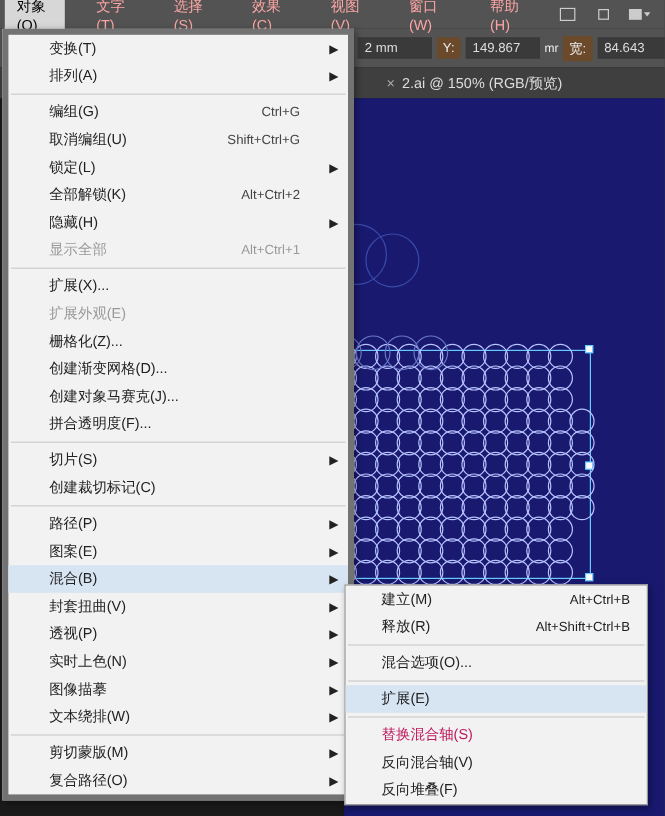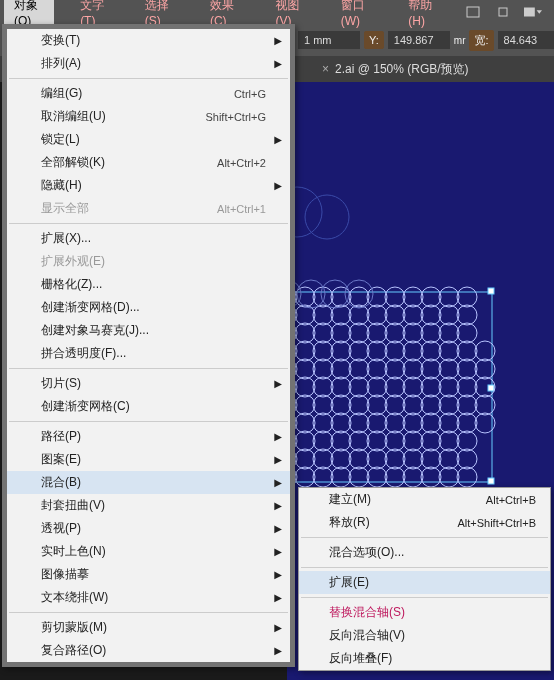--- a/index.html
+++ b/index.html
@@ -14,24 +14,24 @@
 .tabbar{display:flex;align-items:center;height:26px;background:#3f3f3f;padding-left:322px;gap:6px}
 .tabbar .x{color:#aaa;cursor:pointer}
 .tabbar .tab{color:#ddd}
 .canvas{position:absolute;left:287px;top:82px;right:0;bottom:0;background:#191970}
 .canvas svg{position:absolute;left:0;top:0;width:100%;height:100%}
 .menu{position:absolute;left:2px;top:24px;width:283px;background:#f2f2f2;border:5px solid #737373;box-shadow:2px 2px 6px rgba(0,0,0,.4);color:#222}
 .menu .row{display:flex;align-items:center;height:23px;padding:0 24px 0 34px;position:relative}
 .menu .row.sel{background:#d7e4f2}
 .menu .row.dis{color:#999}
 .menu .row .arr{position:absolute;right:8px;font-size:10px}
-.menu .row .sc{position:absolute;right:24px;color:#444;font-size:11px}
+.menu .row .sc{position:absolute;right:40px;color:#444;font-size:11px}
 .menu .row.dis .sc{color:#999}
 .menu .sep{height:1px;background:#ccc;margin:3px 2px}
-.submenu{position:absolute;left:298px;top:487px;width:251px;background:#f2f2f2;border:1px solid #999;box-shadow:2px 2px 6px rgba(0,0,0,.4);color:#222}
+.submenu{position:absolute;left:287px;top:487px;width:251px;background:#f2f2f2;border:1px solid #999;box-shadow:2px 2px 6px rgba(0,0,0,.4);color:#222}
 .submenu .row{display:flex;align-items:center;height:23px;padding:0 18px 0 30px;position:relative}
 .submenu .row.sel{background:#d7e4f2}
 .submenu .row.dis{color:#be185d}
 .submenu .row .sc{position:absolute;right:14px;font-size:11px}
 .submenu .sep{height:1px;background:#ccc;margin:3px 2px}
 </style>
 </head>
 <body>
 
 <div class="menubar">
@@ -56,21 +56,21 @@
     <div class="tb">
         <svg width="20" height="12" viewBox="0 0 20 12">
           <rect x="0" y="1" width="12" height="10" fill="#ccc"></rect>
           <path d="M15 4l3 4 3-4z" fill="#ccc" transform="translate(-1,0)"></path>
         </svg>
       </div>
   </div>
 </div>
 
 <div class="propbar">
-  <span class="val">1 mm</span>
+  <span class="val">2 mm</span>
   <span class="lbl">Y:</span>
   <span class="val">149.867</span>
   <span style="font-size:10px">mr</span>
   <span class="lbl">宽:</span>
   <span class="val">84.643</span>
 
 </div>
 
 <div class="tabbar">
   <span class="x">×</span>
@@ -280,21 +280,21 @@
     </div>
     <div class="row">
       <span>拼合透明度(F)...</span>
     </div>
     <div class="sep"></div>
     <div class="row">
       <span>切片(S)</span>
       <span class="arr">▶</span>
     </div>
     <div class="row">
-      <span>创建渐变网格(C)</span>
+      <span>创建裁切标记(C)</span>
     </div>
     <div class="sep"></div>
     <div class="row">
       <span>路径(P)</span>
       <span class="arr">▶</span>
     </div>
     <div class="row">
       <span>图案(E)</span>
       <span class="arr">▶</span>
     </div>

